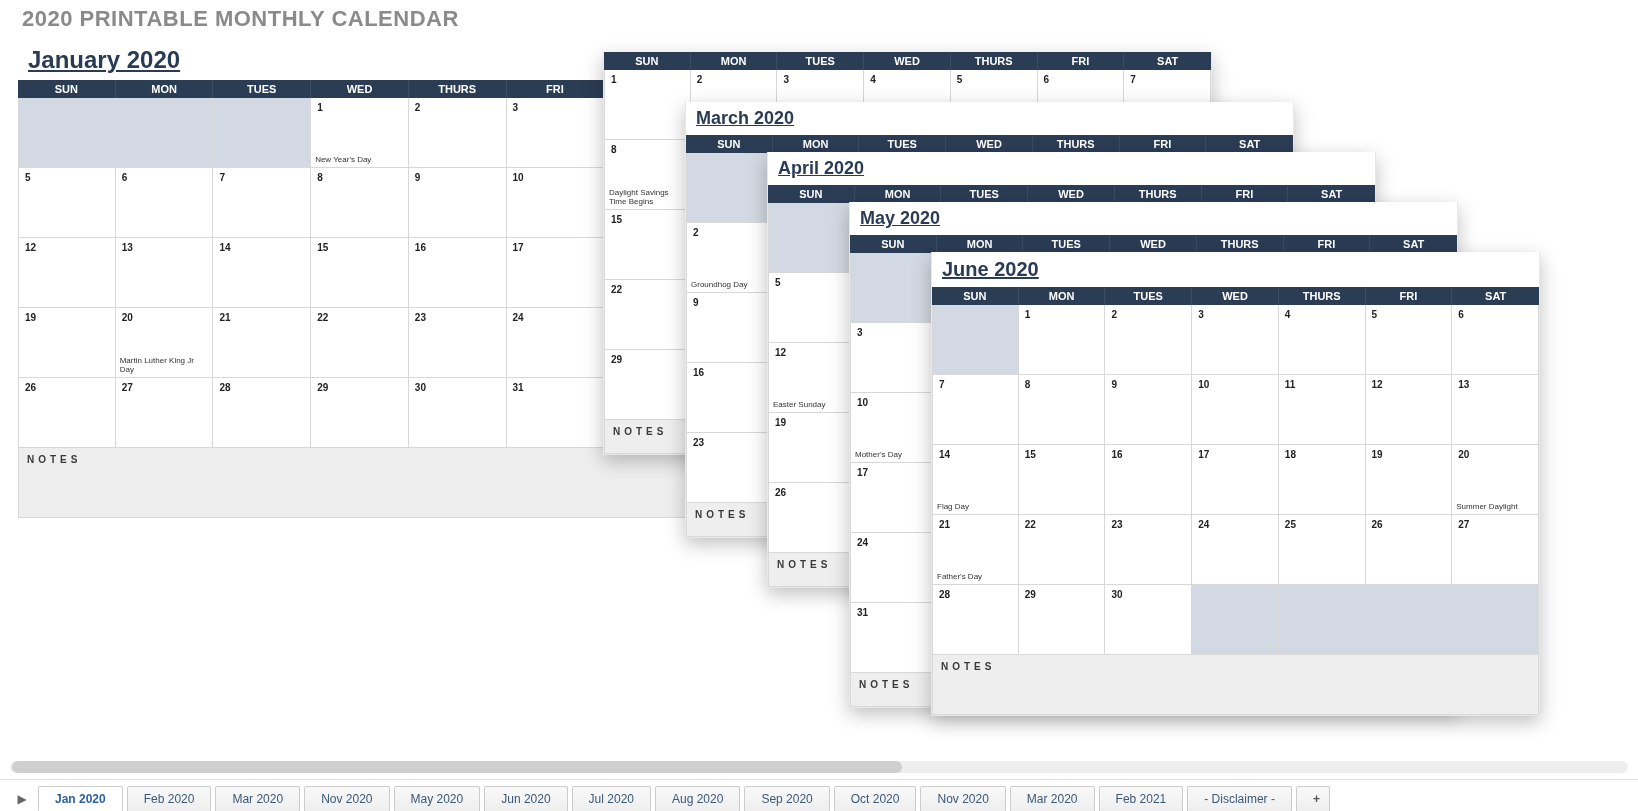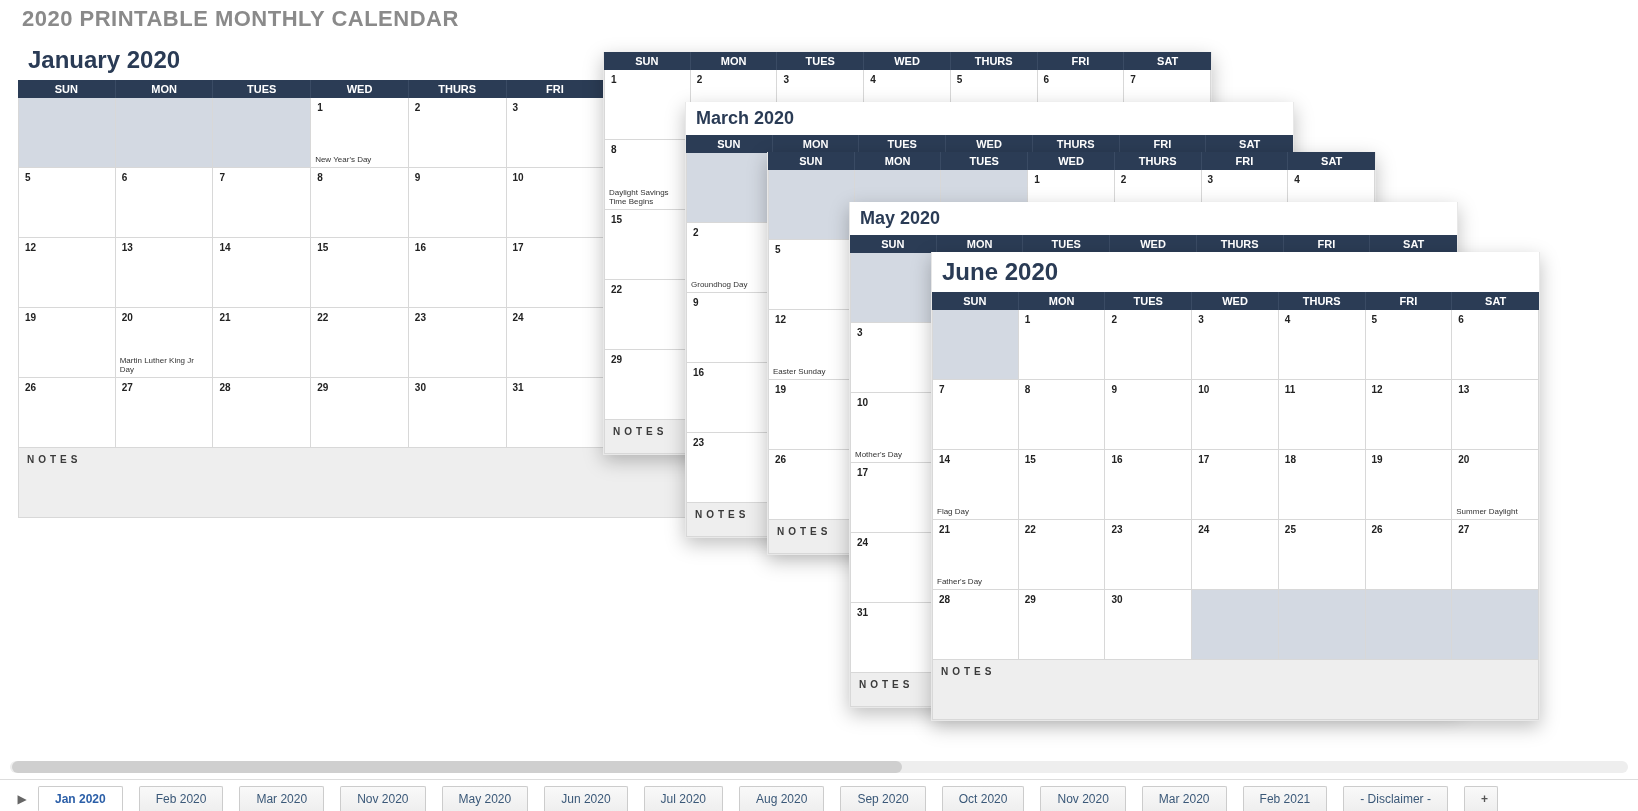--- a/index.html
+++ b/index.html
@@ -25,20 +25,21 @@
     background: #fff;
     box-shadow: 0 6px 18px rgba(0,0,0,.25);
     border: 1px solid #e8e8e8;
     border-top: none;
   }
   .cal.no-shadow { box-shadow: none; border: none; }
   .cal-head {
     font-weight: 800;
     color: #2a3b55;
     padding: 6px 10px 6px 10px;
+    text-decoration: underline;
   }
   .cal-row { display: grid; grid-template-columns: repeat(7, 1fr); }
   .dow {
     background: #2b3c55;
     color: #fff;
     font-size: 11px;
     font-weight: 700;
     text-align: center;
     padding: 3px 0;
     border-right: 1px solid #3a4b64;
@@ -107,21 +108,21 @@
     font-size: 12px;
     margin: 0 4px;
   }
   .tab {
     height: 26px;
     padding: 5px 16px 5px 16px;
     font-size: 12px;
     color: #3a5878;
     border: 1px solid #ccc;
     border-bottom: none;
-    margin-right: 16px;
+    margin-right: 4px;
     background: linear-gradient(#f9f9f9,#eee);
     position: relative;
     top: 1px;
     border-radius: 2px 2px 0 0;
   }
   .tab.active {
     background: #fff;
     font-weight: 700;
     color: #2b5fa8;
     border-bottom: 2px solid #fff;
@@ -306,20 +307,21 @@
         <div class="cell" style="height: 70px;"><span>24</span></div>
         <div class="cell" style="height: 70px;"><span>25</span></div>
         <div class="cell" style="height: 70px;"><span>26</span></div>
         <div class="cell" style="height: 70px;"><span>27</span></div>
         <div class="cell" style="height: 70px;"><span>28</span></div>
         <div class="cell" style="height: 70px;"><span>29</span></div>
       </div>
       <div class="notes-bar" style="height: 34px;">NOTES</div>
     </div>
     <div class="cal" style="left: 767px; top: 152px; width: 609px; z-index: 13;">
+      <div class="cal-head" style="font-size: 18px;">April 2020</div>
       <div class="cal-row">
         <div class="dow">SUN</div>
         <div class="dow">MON</div>
         <div class="dow">TUES</div>
         <div class="dow">WED</div>
         <div class="dow">THURS</div>
         <div class="dow">FRI</div>
         <div class="dow">SAT</div>
       </div>
       <div class="cal-row">
@@ -430,21 +432,21 @@
         <div class="cell blank" style="height: 70px;"></div>
         <div class="cell blank" style="height: 70px;"></div>
         <div class="cell blank" style="height: 70px;"></div>
         <div class="cell blank" style="height: 70px;"></div>
         <div class="cell blank" style="height: 70px;"></div>
         <div class="cell blank" style="height: 70px;"></div>
       </div>
       <div class="notes-bar" style="height: 34px;">NOTES</div>
     </div>
     <div class="cal" style="left: 931px; top: 252px; width: 609px; z-index: 15;">
-      <div class="cal-head" style="font-size: 24px;">June 2020</div>
+      <div class="cal-head" style="font-size: 20px;">June 2020</div>
       <div class="cal-row">
         <div class="dow">SUN</div>
         <div class="dow">MON</div>
         <div class="dow">TUES</div>
         <div class="dow">WED</div>
         <div class="dow">THURS</div>
         <div class="dow">FRI</div>
         <div class="dow">SAT</div>
       </div>
       <div class="cal-row">

